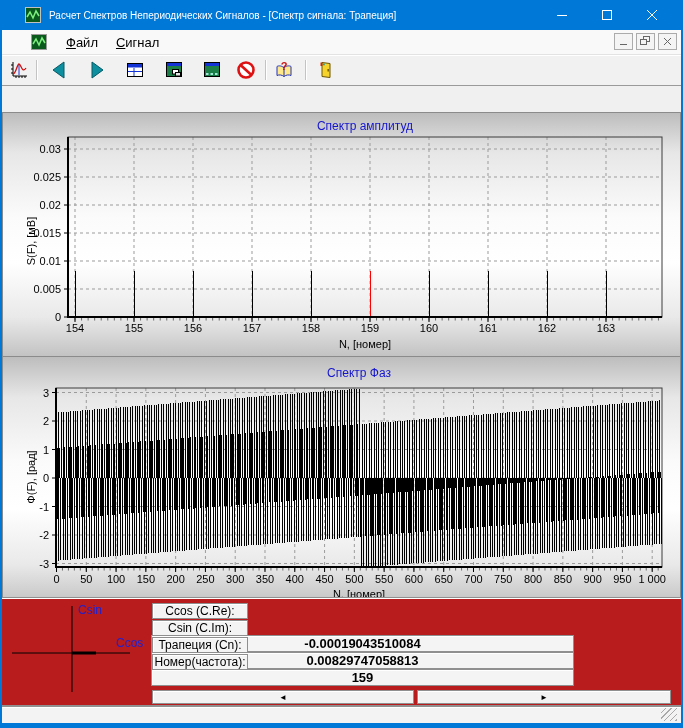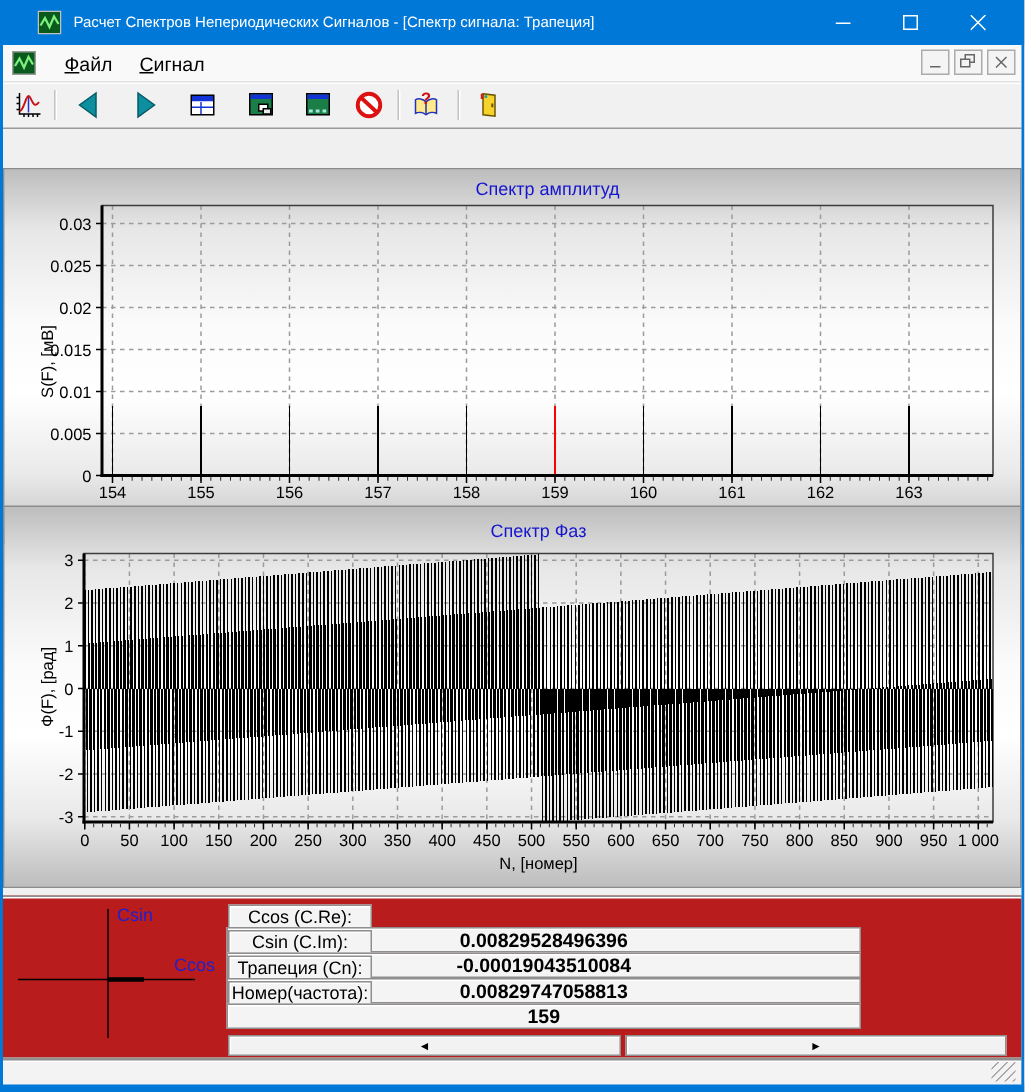--- a/index.html
+++ b/index.html
@@ -15,37 +15,37 @@
   .edge.bottom{left:0;bottom:0;width:683px;height:5px;}
   
   .titlebar{position:absolute;left:0;top:0;width:683px;height:30px;background:#0078d7;
     display:flex;align-items:center;color:#fff;font-size:10px;z-index:40;}
   .titlebar .appicon{margin-left:25px;margin-right:8px;width:16px;height:16px;flex:0 0 auto;}
   .titlebar .title{white-space:nowrap;overflow:hidden;}
   .caption-buttons{position:absolute;right:8px;top:0;height:30px;display:flex;}
   .caption-btn{width:45px;height:30px;display:flex;align-items:center;justify-content:center;}
   
   .menubar{position:absolute;left:2px;top:30px;width:679px;height:25px;background:#f9f9f9;
-    display:flex;align-items:center;font-size:13px;color:#000;border-bottom:1px solid #e3e3e3;}
+    display:flex;align-items:center;font-size:13px;color:#000;border-bottom:1px solid #e3e3e3;padding-left:23px;}
   .menubar .appicon{margin-left:6px;margin-right:10px;width:16px;height:16px;}
   .menu-item{padding:3px 9px;cursor:default;}
   .menu-item u{text-decoration:underline;}
   .mdi-buttons{position:absolute;right:4px;top:3px;display:flex;gap:3px;}
   .mdi-btn{width:19px;height:17px;border:1px solid #ababab;background:#f4f4f4;
     display:flex;align-items:center;justify-content:center;}
   
   .toolbar{position:absolute;left:2px;top:55px;width:679px;height:31px;background:#f1f1f1;
     border-bottom:1px solid #9a9a9a;box-shadow:0 1px 0 #ffffff inset;}
   .tool-btn{position:absolute;top:3px;width:24px;height:24px;display:flex;align-items:center;justify-content:center;}
   .tool-sep{position:absolute;top:5px;width:1px;height:20px;background:#c3c3c3;box-shadow:1px 0 0 #ffffff;}
   
   .chart-panel{position:absolute;left:2px;width:679px;border:1px solid #8b8b8b;
     background:linear-gradient(180deg,#bdbdbd 0%,#e7e7e7 16%,#fbfbfb 42%,#ffffff 60%,#e9e9e9 82%,#bdbdbd 100%);}
   #chart1{top:88px;height:251px;margin-top:24px;}
-  #chart2{top:337px;height:255px;}
+  #chart2{top:356px;height:255px;}
   .chart-panel svg{position:absolute;left:0;top:0;}
   
   .bottom-panel{position:absolute;left:2px;top:597px;width:679px;height:126px;background:#b91c1c;
     border-top:1px solid #909090;box-shadow:0 1px 0 #ffffff inset;}
   .readout-table{position:absolute;left:150px;top:6px;width:519px;}
   .readout-row{display:flex;height:17px;flex-direction:column;}
   .cell{border:1px solid #8f8f8f;background:#f4f4f4;
     box-shadow:1px 1px 0 #ffffff inset;display:flex;align-items:center;justify-content:center;
     font-size:12px;color:#000;margin-top:-1px;}
   .cell.lab{width:96px;}
@@ -560,21 +560,20 @@
     <svg width="132" height="95" style="position:absolute;left:10px;top:2px">
       <line x1="60" y1="6" x2="60" y2="92" stroke="#000"></line>
       <line x1="0" y1="53" x2="118" y2="53" stroke="#000"></line>
       <line x1="60" y1="53" x2="84" y2="53" stroke="#000" stroke-width="3"></line>
       <text id="axw-v" x="66" y="14" font-size="12" fill="#2121cc">Csin</text>
       <text id="axw-h" x="104" y="47" font-size="12" fill="#2121cc">Ccos</text>
     </svg>
     <div class="readout-table" id="readout-table">
         <div class="readout-row">
           <div class="cell lab">Ccos (C.Re):</div>
-          <div class="cell val">0.00829528496396</div>
         </div>
         <div class="readout-row">
           <div class="cell lab">Csin (C.Im):</div>
           <div class="cell val">-0.00019043510084</div>
         </div>
         <div class="readout-row">
           <div class="cell lab">Трапеция (Cn):</div>
           <div class="cell val">0.00829747058813</div>
         </div>
         <div class="readout-row">

